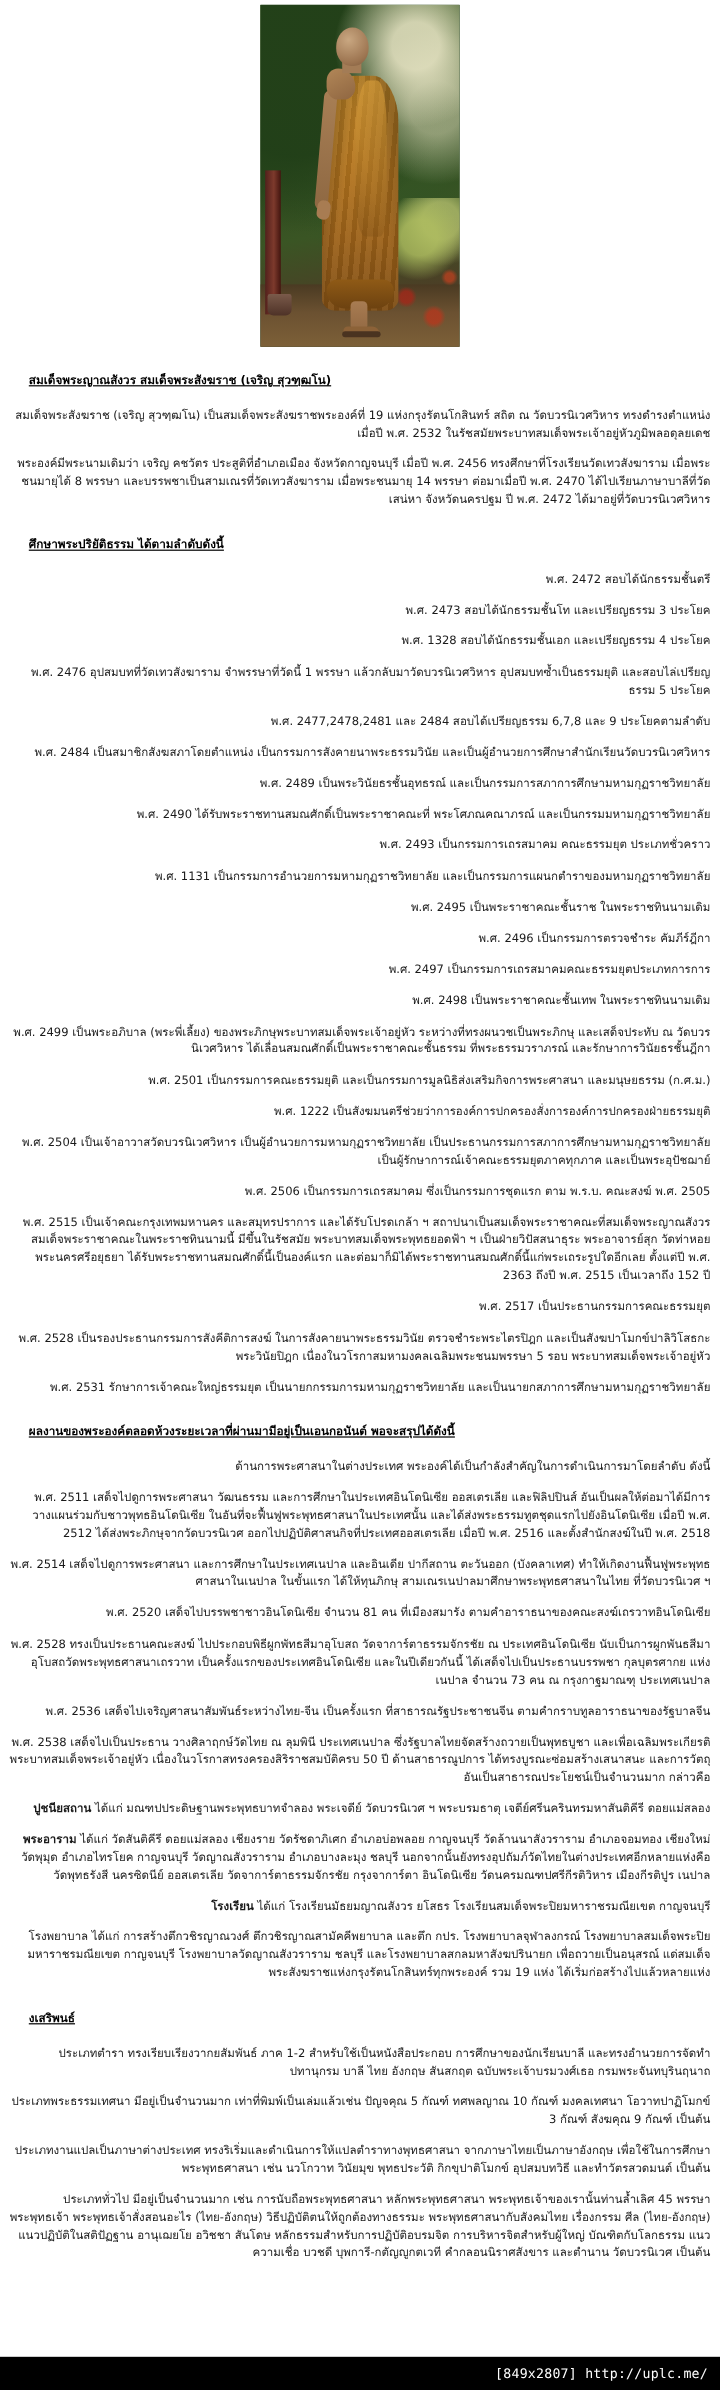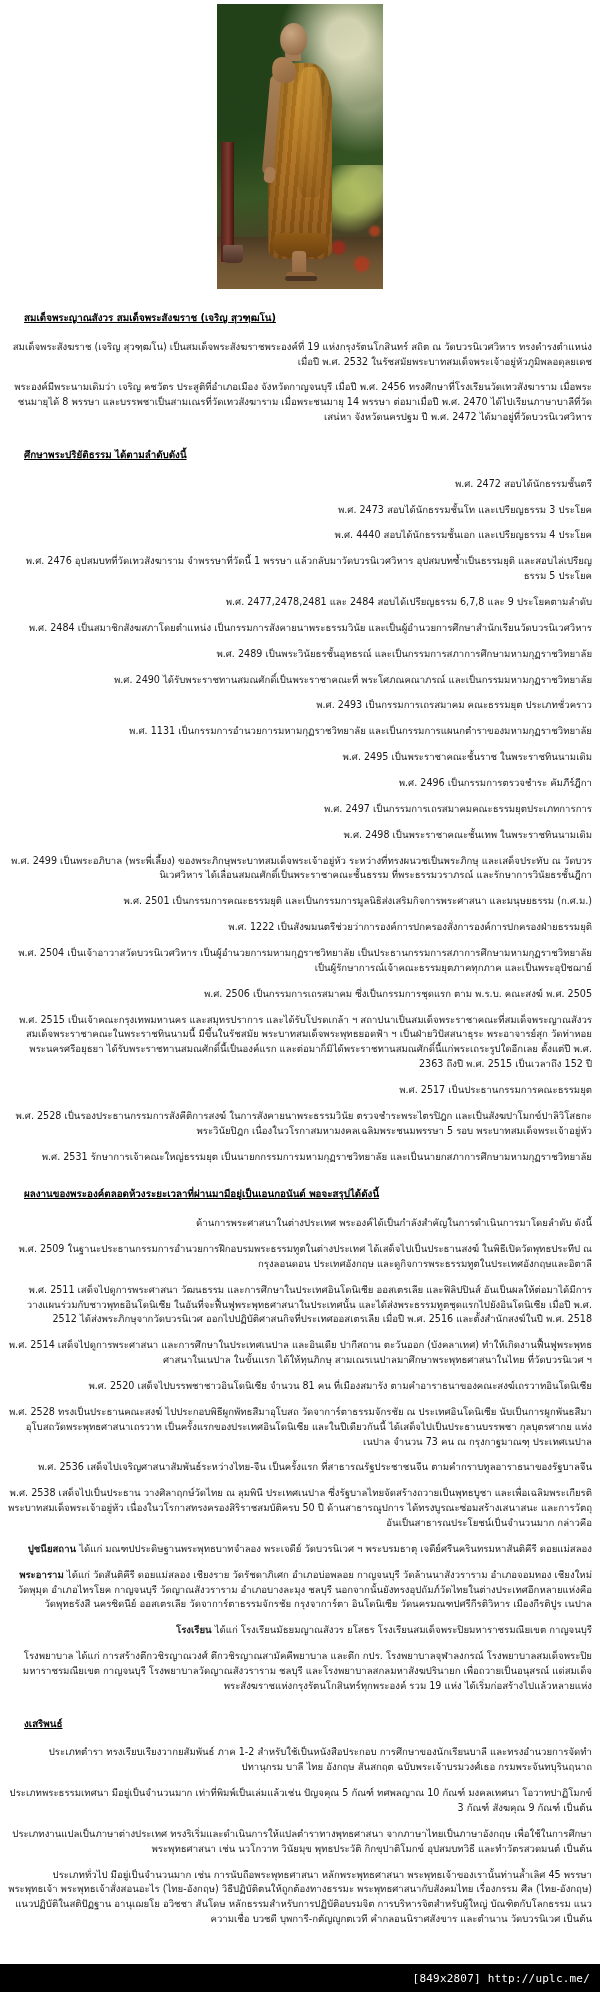--- a/index.html
+++ b/index.html
@@ -246,21 +246,21 @@
     </div>
 
     <p class="blk">สมเด็จพระสังฆราช (เจริญ สุวฑฺฒโน) เป็นสมเด็จพระสังฆราชพระองค์ที่ 19  แห่งกรุงรัตนโกสินทร์ สถิต ณ วัดบวรนิเวศวิหาร  ทรงดำรงตำแหน่งเมื่อปี พ.ศ. 2532   ในรัชสมัยพระบาทสมเด็จพระเจ้าอยู่หัวภูมิพลอดุลยเดช</p>
     <p class="blk">พระองค์มีพระนามเดิมว่า  เจริญ คชวัตร  ประสูติที่อำเภอเมือง จังหวัดกาญจนบุรี เมื่อปี พ.ศ. 2456  ทรงศึกษาที่โรงเรียนวัดเทวสังฆาราม เมื่อพระชนมายุได้ 8 พรรษา และบรรพชาเป็นสามเณรที่วัดเทวสังฆาราม เมื่อพระชนมายุ 14 พรรษา ต่อมาเมื่อปี พ.ศ. 2470  ได้ไปเรียนภาษาบาลีที่วัดเสน่หา จังหวัดนครปฐม ปี พ.ศ. 2472 ได้มาอยู่ที่วัดบวรนิเวศวิหาร</p>
 
     <div class="heading-row">
       <span class="heading">ศึกษาพระปริยัติธรรม ได้ตามลำดับดังนี้</span>
     </div>
     <p class="blk">พ.ศ. 2472  สอบได้นักธรรมชั้นตรี</p>
     <p class="blk">พ.ศ. 2473  สอบได้นักธรรมชั้นโท และเปรียญธรรม 3 ประโยค</p>
-    <p class="blk">พ.ศ. 4440  สอบได้นักธรรมชั้นเอก และเปรียญธรรม 4 ประโยค</p>
+    <p class="blk">พ.ศ. 1328  สอบได้นักธรรมชั้นเอก และเปรียญธรรม 4 ประโยค</p>
     <p class="blk">พ.ศ. 2476  อุปสมบทที่วัดเทวสังฆาราม  จำพรรษาที่วัดนี้ 1 พรรษา แล้วกลับมาวัดบวรนิเวศวิหาร อุปสมบทซ้ำเป็นธรรมยุติ  และสอบไล่เปรียญธรรม 5 ประโยค</p>
     <p class="blk">พ.ศ. 2477,2478,2481 และ 2484  สอบได้เปรียญธรรม 6,7,8 และ 9 ประโยคตามลำดับ</p>
     <p class="blk">พ.ศ. 2484  เป็นสมาชิกสังฆสภาโดยตำแหน่ง  เป็นกรรมการสังคายนาพระธรรมวินัย และเป็นผู้อำนวยการศึกษาสำนักเรียนวัดบวรนิเวศวิหาร</p>
     <p class="blk">พ.ศ. 2489  เป็นพระวินัยธรชั้นอุทธรณ์  และเป็นกรรมการสภาการศึกษามหามกุฏราชวิทยาลัย</p>
     <p class="blk">พ.ศ. 2490  ได้รับพระราชทานสมณศักดิ์เป็นพระราชาคณะที่ พระโศภณคณาภรณ์ และเป็นกรรมมหามกุฏราชวิทยาลัย</p>
     <p class="blk">พ.ศ. 2493  เป็นกรรมการเถรสมาคม คณะธรรมยุต ประเภทชั่วคราว</p>
     <p class="blk">พ.ศ. 1131  เป็นกรรมการอำนวยการมหามกุฏราชวิทยาลัย และเป็นกรรมการแผนกตำราของมหามกุฏราชวิทยาลัย</p>
     <p class="blk">พ.ศ. 2495  เป็นพระราชาคณะชั้นราช ในพระราชทินนามเดิม</p>
     <p class="blk">พ.ศ. 2496  เป็นกรรมการตรวจชำระ คัมภีร์ฎีกา</p>
     <p class="blk">พ.ศ. 2497  เป็นกรรมการเถรสมาคมคณะธรรมยุตประเภทการการ</p>
@@ -272,21 +272,20 @@
     <p class="blk">พ.ศ. 2506  เป็นกรรมการเถรสมาคม ซึ่งเป็นกรรมการชุดแรก ตาม พ.ร.บ. คณะสงฆ์ พ.ศ. 2505</p>
     <p class="blk">พ.ศ. 2515  เป็นเจ้าคณะกรุงเทพมหานคร และสมุทรปราการ และได้รับโปรดเกล้า ฯ สถาปนาเป็นสมเด็จพระราชาคณะที่สมเด็จพระญาณสังวร  สมเด็จพระราชาคณะในพระราชทินนามนี้ มีขึ้นในรัชสมัย พระบาทสมเด็จพระพุทธยอดฟ้า ฯ เป็นฝ่ายวิปัสสนาธุระ  พระอาจารย์สุก วัดท่าหอย พระนครศรีอยุธยา ได้รับพระราชทานสมณศักดิ์นี้เป็นองค์แรก และต่อมาก็มิได้พระราชทานสมณศักดิ์นี้แก่พระเถระรูปใดอีกเลย  ตั้งแต่ปี พ.ศ. 2363 ถึงปี พ.ศ. 2515 เป็นเวลาถึง 152 ปี</p>
     <p class="blk">พ.ศ. 2517  เป็นประธานกรรมการคณะธรรมยุต</p>
     <p class="blk">พ.ศ. 2528  เป็นรองประธานกรรมการสังคีติการสงฆ์ ในการสังคายนาพระธรรมวินัย ตรวจชำระพระไตรปิฎก และเป็นสังฆปาโมกข์ปาลิวิโสธกะพระวินัยปิฎก เนื่องในวโรกาสมหามงคลเฉลิมพระชนมพรรษา 5 รอบ พระบาทสมเด็จพระเจ้าอยู่หัว</p>
     <p class="blk">พ.ศ. 2531  รักษาการเจ้าคณะใหญ่ธรรมยุต เป็นนายกกรรมการมหามกุฏราชวิทยาลัย และเป็นนายกสภาการศึกษามหามกุฏราชวิทยาลัย</p>
 
     <div class="heading-row">
       <span class="heading">ผลงานของพระองค์ตลอดห้วงระยะเวลาที่ผ่านมามีอยู่เป็นเอนกอนันต์  พอจะสรุปได้ดังนี้</span>
     </div>
     <p class="blk">ด้านการพระศาสนาในต่างประเทศ   พระองค์ได้เป็นกำลังสำคัญในการดำเนินการมาโดยลำดับ ดังนี้</p>
-    <p class="blk">พ.ศ. 2509  ในฐานะประธานกรรมการอำนวยการฝึกอบรมพระธรรมทูตในต่างประเทศ  ได้เสด็จไปเป็นประธานสงฆ์ ในพิธีเปิดวัดพุทธประทีป ณ กรุงลอนดอน ประเทศอังกฤษ และดูกิจการพระธรรมทูตในประเทศอังกฤษและอิตาลี</p>
     <p class="blk">พ.ศ. 2511  เสด็จไปดูการพระศาสนา วัฒนธรรม และการศึกษาในประเทศอินโดนิเซีย ออสเตรเลีย และฟิลิปปินส์ อันเป็นผลให้ต่อมาได้มีการวางแผนร่วมกับชาวพุทธอินโดนิเซีย ในอันที่จะฟื้นฟูพระพุทธศาสนาในประเทศนั้น และได้ส่งพระธรรมทูตชุดแรกไปยังอินโดนิเซีย เมื่อปี พ.ศ. 2512 ได้ส่งพระภิกษุจากวัดบวรนิเวศ ออกไปปฏิบัติศาสนกิจที่ประเทศออสเตรเลีย เมื่อปี พ.ศ. 2516 และตั้งสำนักสงฆ์ในปี พ.ศ. 2518</p>
     <p class="blk">พ.ศ. 2514  เสด็จไปดูการพระศาสนา และการศึกษาในประเทศเนปาล และอินเดีย ปากีสถาน ตะวันออก (บังคลาเทศ) ทำให้เกิดงานฟื้นฟูพระพุทธศาสนาในเนปาล ในขั้นแรก ได้ให้ทุนภิกษุ สามเณรเนปาลมาศึกษาพระพุทธศาสนาในไทย ที่วัดบวรนิเวศ ฯ</p>
     <p class="blk">พ.ศ. 2520  เสด็จไปบรรพชาชาวอินโดนิเซีย จำนวน 81 คน ที่เมืองสมารัง ตามคำอาราธนาของคณะสงฆ์เถรวาทอินโดนิเซีย</p>
     <p class="blk">พ.ศ. 2528  ทรงเป็นประธานคณะสงฆ์ ไปประกอบพิธีผูกพัทธสีมาอุโบสถ วัดจาการ์ตาธรรมจักรชัย ณ ประเทศอินโดนิเซีย นับเป็นการผูกพันธสีมาอุโบสถวัดพระพุทธศาสนาเถรวาท เป็นครั้งแรกของประเทศอินโดนิเซีย และในปีเดียวกันนี้ ได้เสด็จไปเป็นประธานบรรพชา กุลบุตรศากย แห่งเนปาล จำนวน 73 คน ณ กรุงกาฐมาณฑุ ประเทศเนปาล</p>
     <p class="blk">พ.ศ. 2536  เสด็จไปเจริญศาสนาสัมพันธ์ระหว่างไทย-จีน เป็นครั้งแรก ที่สาธารณรัฐประชาชนจีน ตามคำกราบทูลอาราธนาของรัฐบาลจีน</p>
     <p class="blk">พ.ศ. 2538  เสด็จไปเป็นประธาน วางศิลาฤกษ์วัดไทย ณ ลุมพินี ประเทศเนปาล ซึ่งรัฐบาลไทยจัดสร้างถวายเป็นพุทธบูชา และเพื่อเฉลิมพระเกียรติพระบาทสมเด็จพระเจ้าอยู่หัว เนื่องในวโรกาสทรงครองสิริราชสมบัติครบ 50 ปี ด้านสาธารณูปการ  ได้ทรงบูรณะซ่อมสร้างเสนาสนะ และการวัตถุอันเป็นสาธารณประโยชน์เป็นจำนวนมาก กล่าวคือ</p>
 
     <p class="blk"><span class="lead-bold">ปูชนียสถาน</span><span> ได้แก่  มณฑปประดิษฐานพระพุทธบาทจำลอง พระเจดีย์ วัดบวรนิเวศ ฯ พระบรมธาตุ เจดีย์ศรีนครินทรมหาสันติคีรี ดอยแม่สลอง</span></p>
     <p class="blk"><span class="lead-bold">พระอาราม</span><span> ได้แก่ วัดสันติคีรี ดอยแม่สลอง เชียงราย  วัดรัชดาภิเศก อำเภอบ่อพลอย กาญจนบุรี  วัดล้านนาสังวราราม อำเภอจอมทอง เชียงใหม่  วัดพุมุด อำเภอไทรโยค กาญจนบุรี  วัดญาณสังวราราม อำเภอบางละมุง ชลบุรี นอกจากนั้นยังทรงอุปถัมภ์วัดไทยในต่างประเทศอีกหลายแห่งคือ วัดพุทธรังสี นครซิดนีย์ ออสเตรเลีย วัดจาการ์ตาธรรมจักรชัย กรุงจาการ์ตา อินโดนิเซีย  วัดนครมณฑปศรีกีรติวิหาร เมืองกีรติปูร เนปาล</span></p>
     <p class="blk"><span class="lead-bold">โรงเรียน</span><span> ได้แก่  โรงเรียนมัธยมญาณสังวร ยโสธร โรงเรียนสมเด็จพระปิยมหาราชรมณียเขต กาญจนบุรี</span></p>

